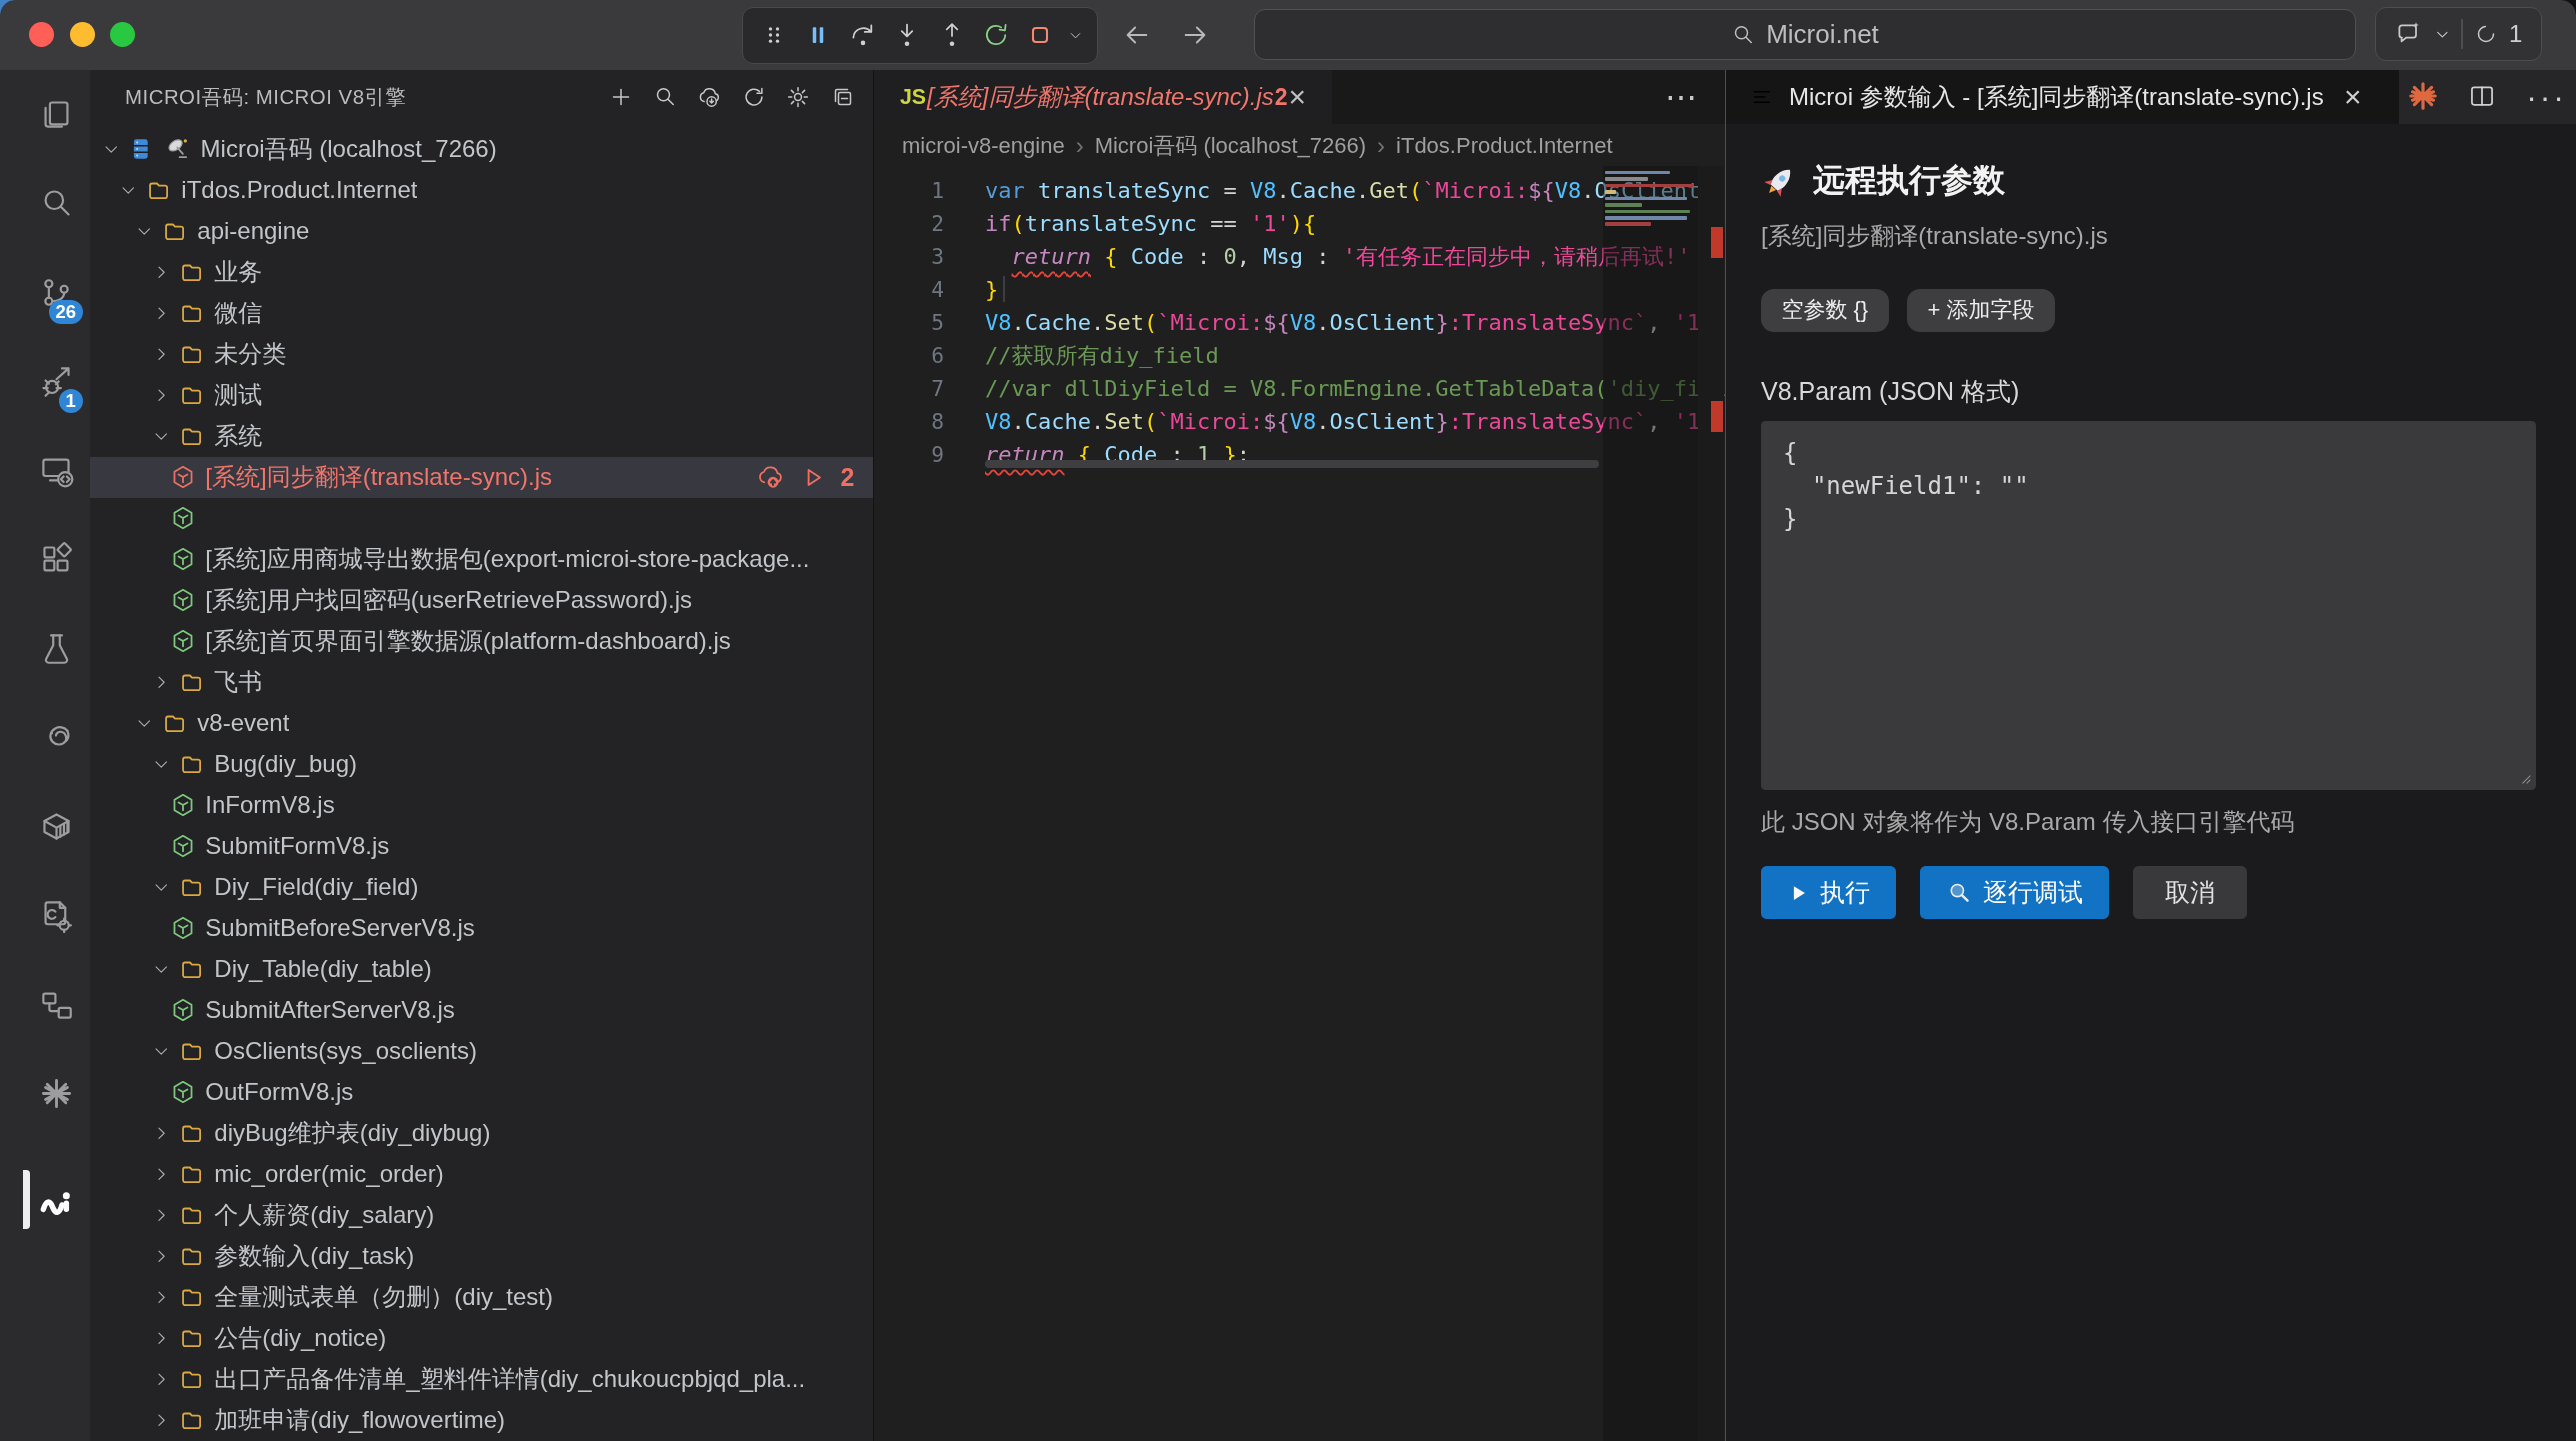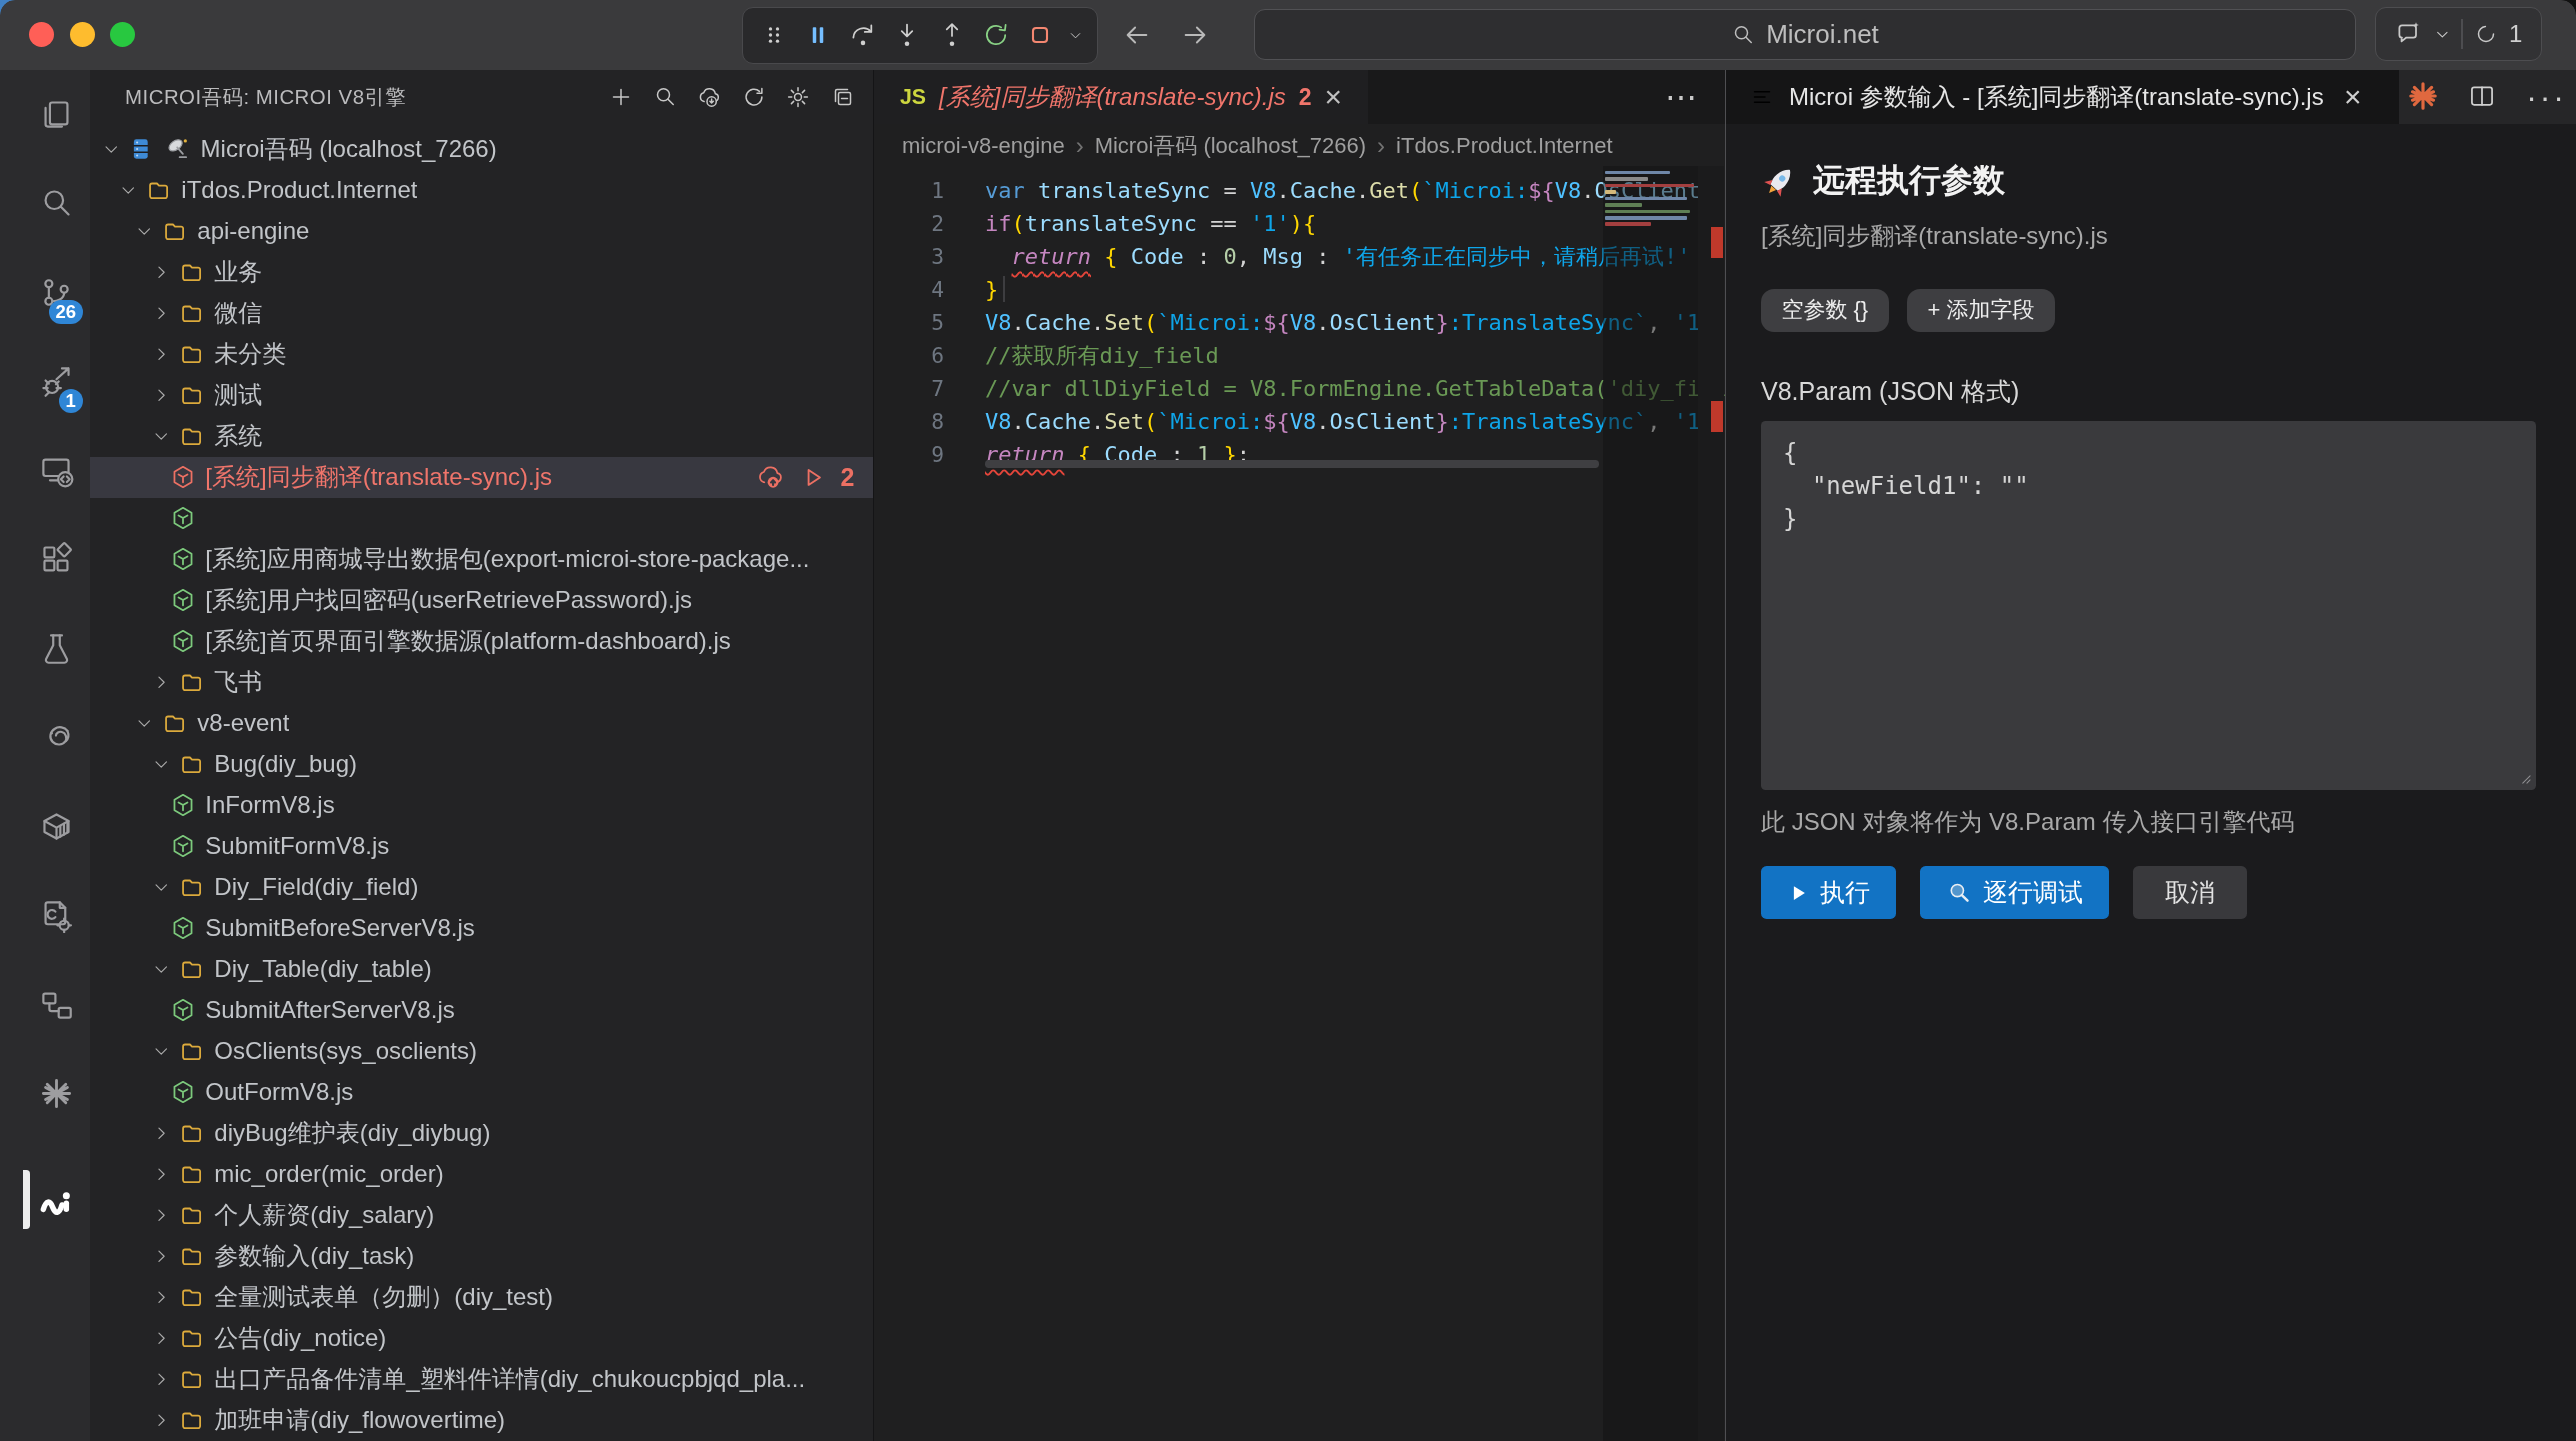--- a/index.html
+++ b/index.html
@@ -41,34 +41,34 @@
   .tree-row.sel{background:#383840;color:#f0756b;}
   .tr-chev{width:26px;display:flex;align-items:center;color:#ababab;flex:0 0 auto;}
   .tr-icon{width:28px;display:flex;align-items:center;justify-content:center;margin-right:8.3px;flex:0 0 auto;}
   .tr-label{overflow:hidden;text-overflow:ellipsis;}
   .tr-actions{position:absolute;right:18.5px;top:0;height:41px;display:flex;align-items:center;gap:16px;color:#ec7063;background:inherit;}
   .tr-count{font-size:25px;font-weight:bold;color:#ec7063;}
 
   
   #editor{position:absolute;left:873px;top:70px;width:852px;height:1371px;background:#1f1f20;border-left:1.9px solid #141416;overflow:hidden;}
   #tabbar{height:54px;background:#19191a;display:flex;align-items:center;position:relative;}
-  #tab-active{height:54px;background:#1f1f21;display:flex;align-items:center;padding:0 26px;gap:13px;}
+  #tab-active{height:54px;background:#1f1f21;display:flex;align-items:center;padding:0 26px;gap:1px;}
   .js-glyph{color:#cdd63f;font-size:21.3px;font-weight:bold;}
   #tab-label{font-size:24px;font-style:italic;color:#f0756b;}
   #tab-count{font-size:23px;color:#f0756b;font-weight:bold;}
   #tab-close{font-size:30px;color:#c0c0c0;line-height:1;}
   #tabbar-more{position:absolute;right:26px;color:#c9c9c9;font-size:32px;letter-spacing:1.9px;}
   #breadcrumb{height:43px;display:flex;align-items:center;padding-left:28px;gap:11px;font-size:22px;color:#9f9f9f;white-space:nowrap;}
   .bc-sep{color:#737373;font-size:24px;}
   #code{position:relative;padding-top:7.4px;font-family:"DejaVu Sans Mono", monospace;font-size:22px;}
   .cline{height:33px;display:flex;align-items:center;}
   .lnum{width:70px;text-align:right;color:#6e7681;flex:0 0 auto;font-size:21.3px;}
   .ltext{padding-left:41px;white-space:pre;}
   .seg.kw{color:#569cd6;} .seg.ctrl{color:#c586c0;} .seg.id{color:#9cdcfe;} .seg.v8{color:#4fc1ff;}
-  .seg.fn{color:#dcdcaa;} .seg.str{color:#0ea5e9;} .seg.tpl{color:#c586c0;} .seg.num{color:#b5cea8;}
+  .seg.fn{color:#dcdcaa;} .seg.str{color:#ec4899;} .seg.tpl{color:#c586c0;} .seg.num{color:#b5cea8;}
   .seg.cmt{color:#6a9955;} .seg.br{color:#ffd700;} .seg.pl{color:#d4d4d4;}
   .seg.sq{text-decoration:underline wavy #e4453a 1.9px;text-underline-offset:6.5px;font-style:italic;}
   #indent-guide{position:absolute;left:129px;top:109px;width:1.9px;height:26px;background:#3d3d40;}
   #mm-overlay{position:absolute;left:729px;top:96px;width:96px;height:1275px;background:rgba(16,16,18,0.47);}
   #minimap{position:absolute;left:1.9px;top:4.6px;width:92px;display:flex;flex-direction:column;gap:2.8px;}
   .mm-row{height:3.7px;border-radius:0.9px;}
   #ruler{position:absolute;left:824px;top:96px;width:26px;height:1275px;background:#1b1b1c;}
   .ruler-mark{position:absolute;left:13px;width:12px;height:31px;background:#c0392b;}
   #hscroll{position:absolute;left:111px;top:390px;width:614px;height:8.3px;background:#3f3f42;border-radius:3.7px;}
 

